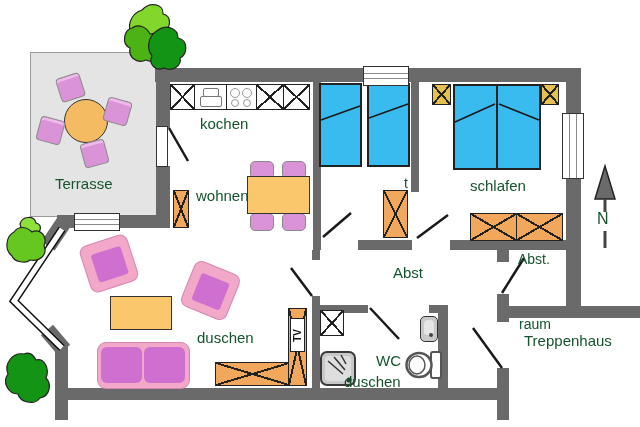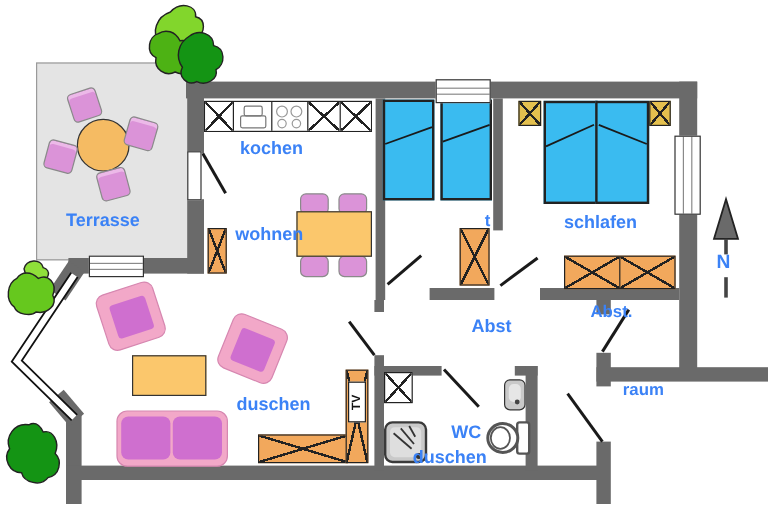--- a/index.html
+++ b/index.html
@@ -20,21 +20,21 @@
       linear-gradient(to top right,   transparent calc(50% - 1px), #222 calc(50% - 1px), #222 calc(50% + 1px), transparent calc(50% + 1px)),
       linear-gradient(to bottom right,transparent calc(50% - 1px), #222 calc(50% - 1px), #222 calc(50% + 1px), transparent calc(50% + 1px));}
   .xcell{position:relative;flex:1;border-left:1.5px solid #222;box-sizing:border-box;
     background-image:
       linear-gradient(to top right,   transparent calc(50% - 1px), #222 calc(50% - 1px), #222 calc(50% + 1px), transparent calc(50% + 1px)),
       linear-gradient(to bottom right,transparent calc(50% - 1px), #222 calc(50% - 1px), #222 calc(50% + 1px), transparent calc(50% + 1px));}
   .orange{background-color:#F2A85C;}
   .yellow{background-color:#E4C04E;}
   .whitefill{background-color:#fff;}
   .bed{position:absolute;background:#3ABBF0;border:2px solid #222;box-sizing:border-box;z-index:3;}
-  .lbl{position:absolute;font-weight:bold;font-size:15px;color:#3b82f6;z-index:6;white-space:nowrap;}
+  .lbl{position:absolute;font-weight:normal;font-size:15px;color:#14532d;z-index:6;white-space:nowrap;}
   .lbl.small{font-size:14px;}
   .tchair{position:absolute;width:23px;height:23px;background:#DB93D8;border:1px solid #8a8a8a;
           border-radius:4px;box-shadow:inset 0 3px 0 #ecb9e8;z-index:3;}
   .dchair{position:absolute;width:22px;height:16px;background:#DB93D8;border:1px solid #8a8a8a;
           border-radius:5px;z-index:3;}
   .table{position:absolute;background:#FBC76C;border:1.5px solid #333;box-sizing:border-box;z-index:3;}
   .chairo{position:absolute;background:#F2A8C8;border-radius:8px;border:1px solid #d687b0;z-index:3;}
   .chairi{position:absolute;background:#CF6FCF;border-radius:3px;}
   .sofa{position:absolute;left:97px;top:342px;width:91px;height:45px;background:#F2A8C8;
         border-radius:9px;border:1px solid #d687b0;z-index:3;}
@@ -207,20 +207,21 @@
     <path d="M14,232 C6,236 4,250 12,256 C14,262 26,264 30,260 C40,262 48,254 44,246 C48,236 40,228 32,232 C26,226 18,226 14,232 Z" fill="#66c81e" stroke="#222" stroke-width="1.2"></path>
     <path d="M24,354 C12,352 4,364 8,374 C2,382 8,394 18,394 C20,402 34,406 40,398 C50,396 52,384 46,378 C50,368 44,358 36,360 C32,352 28,352 24,354 Z" fill="#149414" stroke="#222" stroke-width="1.2"></path>
   </svg>
 
   <div class="lbl" style="left:55px;top:175px;">Terrasse</div>
   <div class="lbl" style="left:200px;top:115px;">kochen</div>
   <div class="lbl" style="left:196px;top:187px;">wohnen</div>
   <div class="lbl small" style="left:404px;top:175px;">t</div>
   <div class="lbl" style="left:470px;top:177px;">schlafen</div>
   <div class="lbl" style="left:393px;top:264px;">Abst</div>
-  <div class="lbl small" style="left:492px;top:251px;">Abst.</div>
+  <div class="lbl small" style="left:518px;top:251px;">Abst.</div>
   <div class="lbl small" style="left:519px;top:272px;margin-top:44px;">raum</div>
   <div class="lbl" style="left:197px;top:329px;">duschen</div>
   <div class="lbl" style="left:344px;top:336px;margin-top:37px;">duschen</div>
   <div class="lbl" style="left:376px;top:352px;">WC</div>
+  <div class="lbl" style="left:524px;top:332px;">Treppenhaus</div>
   <div class="lbl" style="left:597px;top:210px;font-size:16px;">N</div>
 
 </div>
 
 </body></html>

